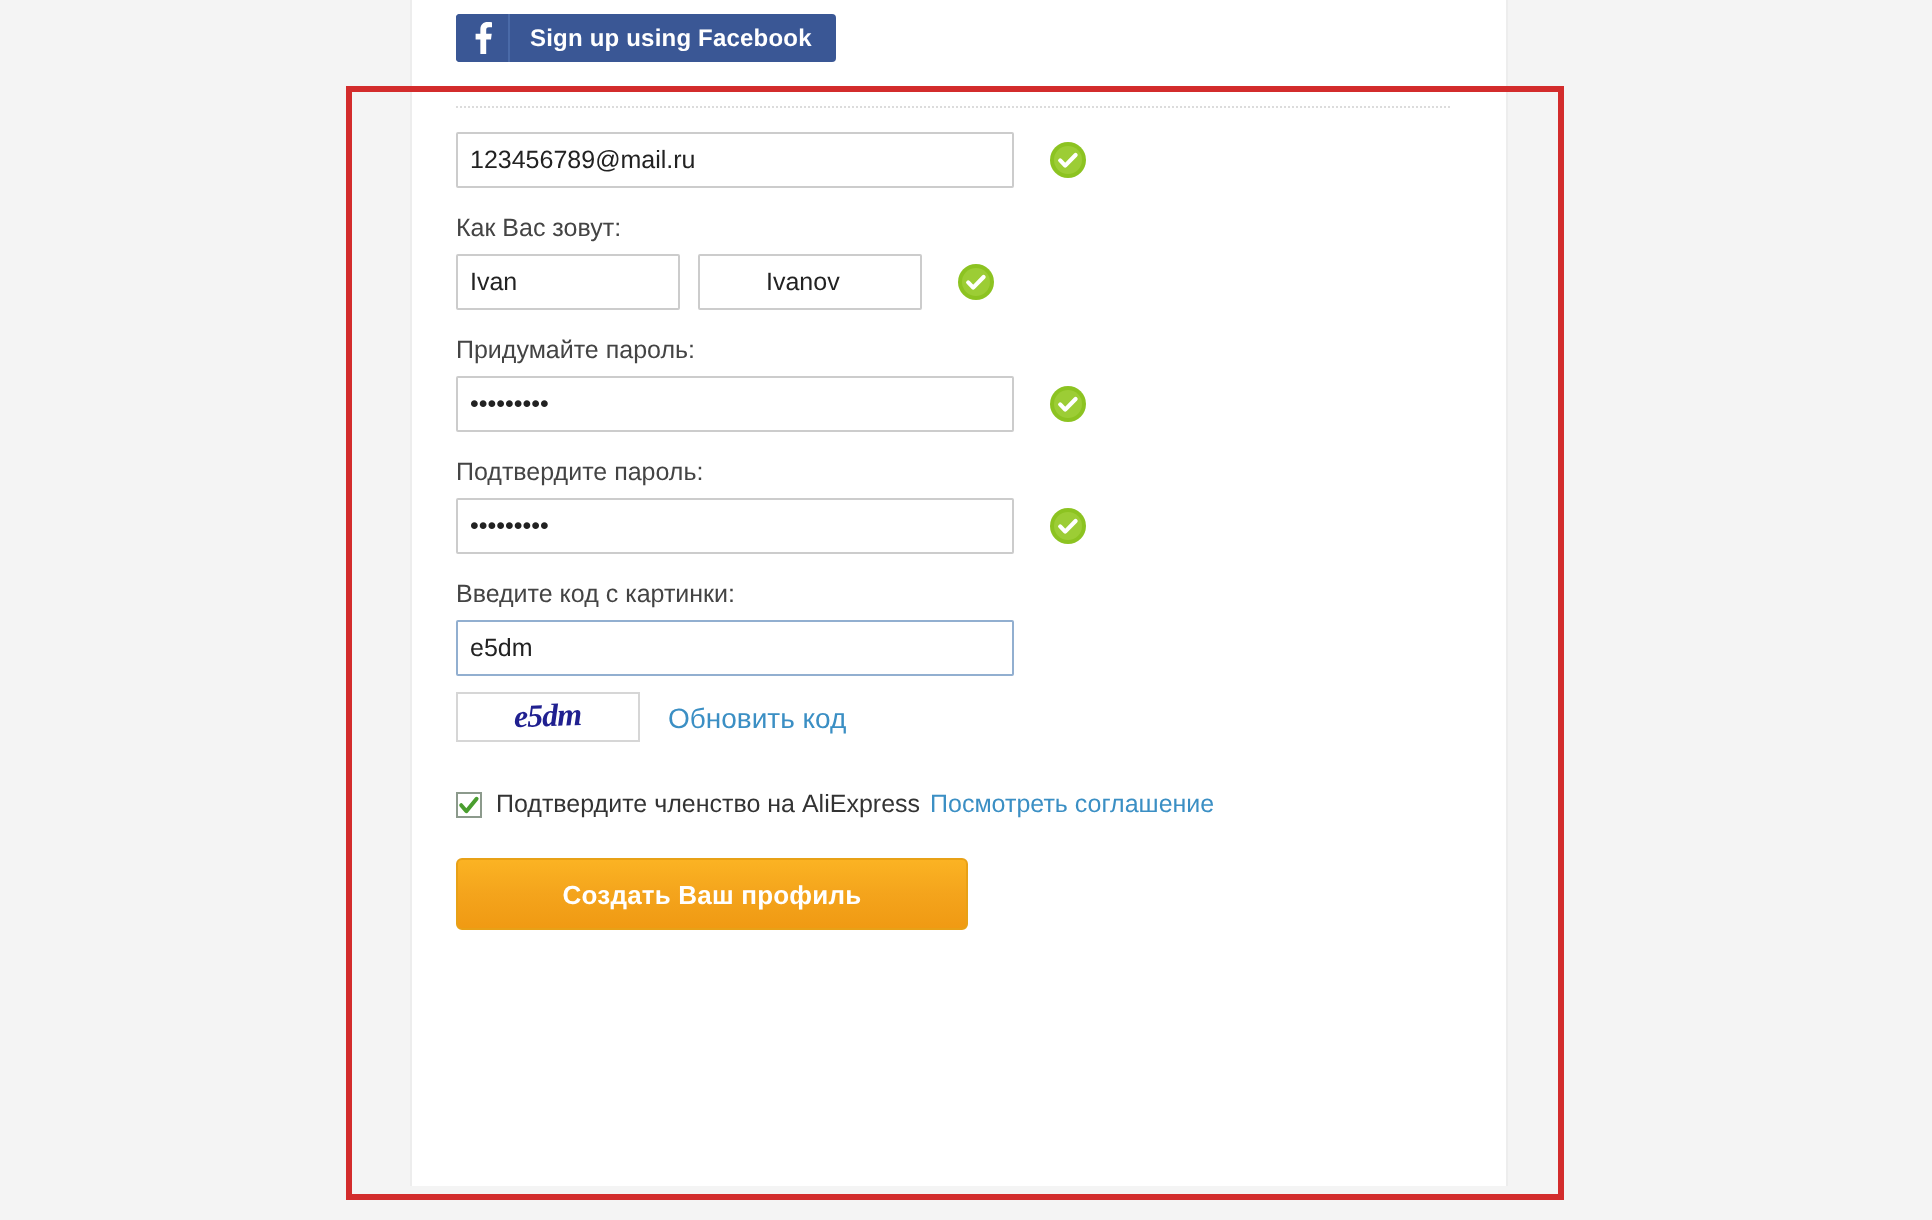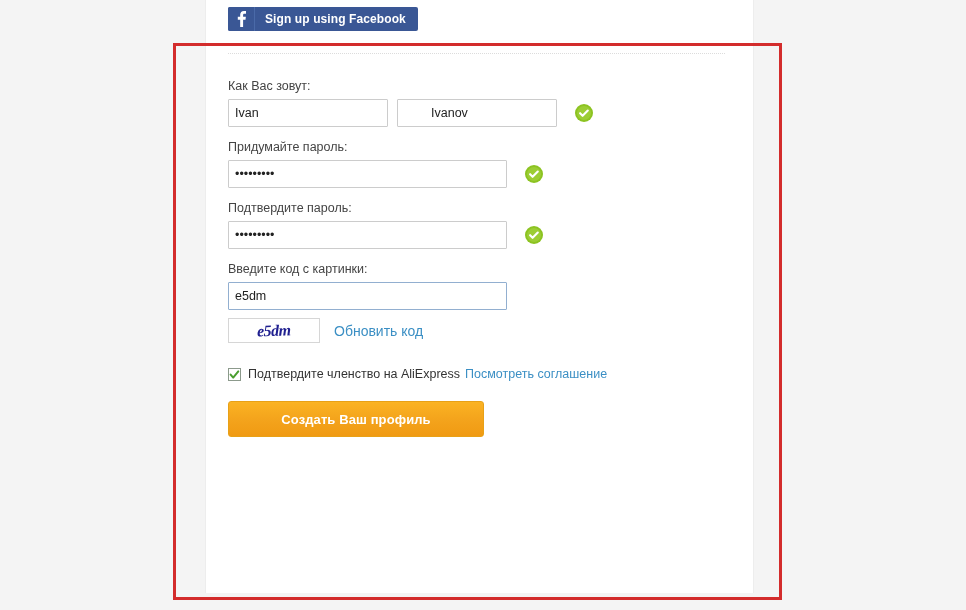--- a/index.html
+++ b/index.html
@@ -132,21 +132,21 @@
     background: #ffffff;
     font-family: "Liberation Sans", sans-serif;
     font-size: 12.5px;
     color: #222222;
     padding: 0 6px;
     outline: none;
     border-radius: 1px;
   }
   .text-input::placeholder { color: #9a9a9a; }
   .input-wide { width: 279px; }
-  .input-half { width: 160px; }
+  .input-half { width: 112px; }
   .input-half + .input-half { margin-left: 9px; padding-left: 33px; }
 
   .input-focused {
     border: 1px solid #92afd0;
     box-shadow: 0 0 0 0 rgba(0,0,0,0);
   }
 
   
   .ok-check {
     width: 18px;
@@ -253,20 +253,30 @@
     <span id="fb-label">Sign up using Facebook</span>
   </div>
 
   <div id="divider"></div>
 
   <div id="signup-form">
 
 
     
     <div class="field-group">
+      <div class="input-row">
+        <input class="text-input input-wide" type="text" value="123456789@mail.ru" style="">
+        <span class="ok-check">
+          <svg width="18" height="18" viewBox="0 0 18 18" aria-hidden="true">
+            <circle cx="9" cy="9" r="9" fill="#8cc321"></circle>
+            <circle cx="9" cy="9" r="7" fill="#9ccd35"></circle>
+            <path d="M5.1 9.2l2.5 2.6 5.2-5.3" stroke="#ffffff" stroke-width="2.1" fill="none" stroke-linecap="round" stroke-linejoin="round"></path>
+          </svg>
+        </span>
+      </div>
     </div>
 
     
     <div class="field-group">
       <label class="field-label">Как Вас зовут:</label>
       <div class="input-row">
         <input class="text-input input-half" type="text" value="Ivan" style="">
         <input class="text-input input-half" type="text" value="Ivanov" style="">
         <span class="ok-check">
           <svg width="18" height="18" viewBox="0 0 18 18" aria-hidden="true">

